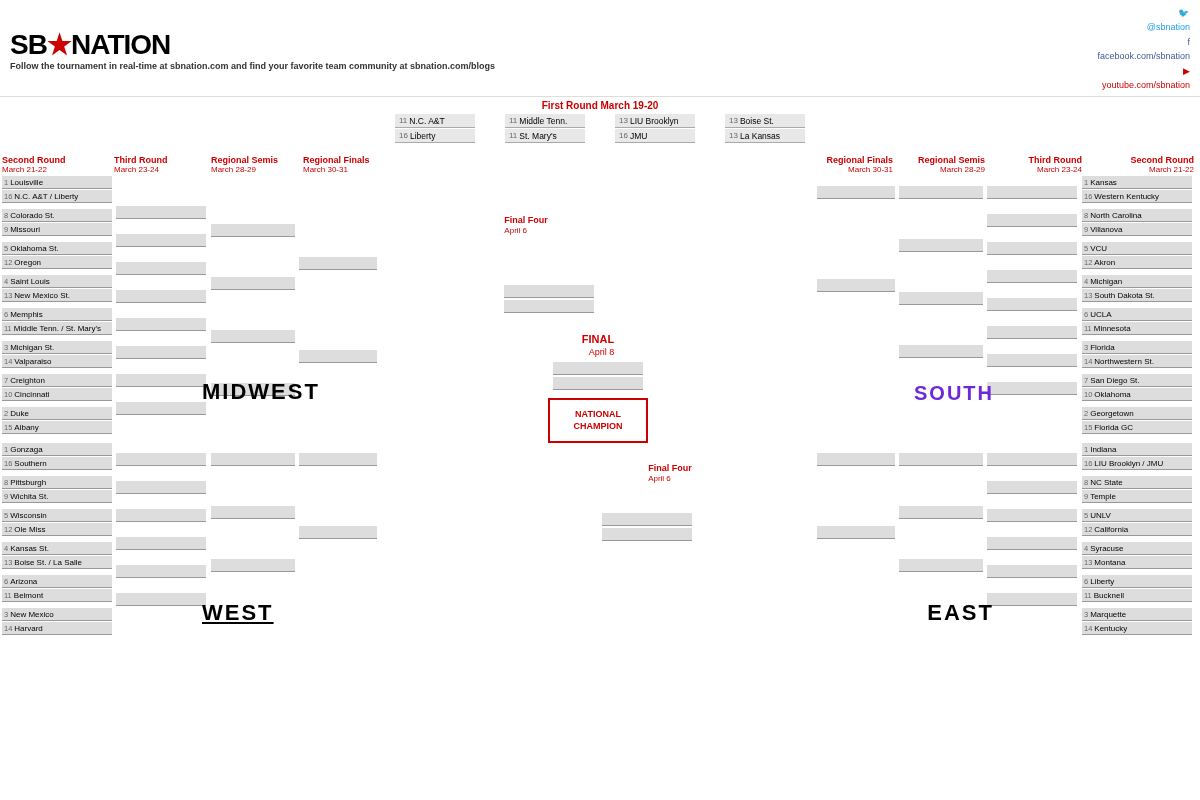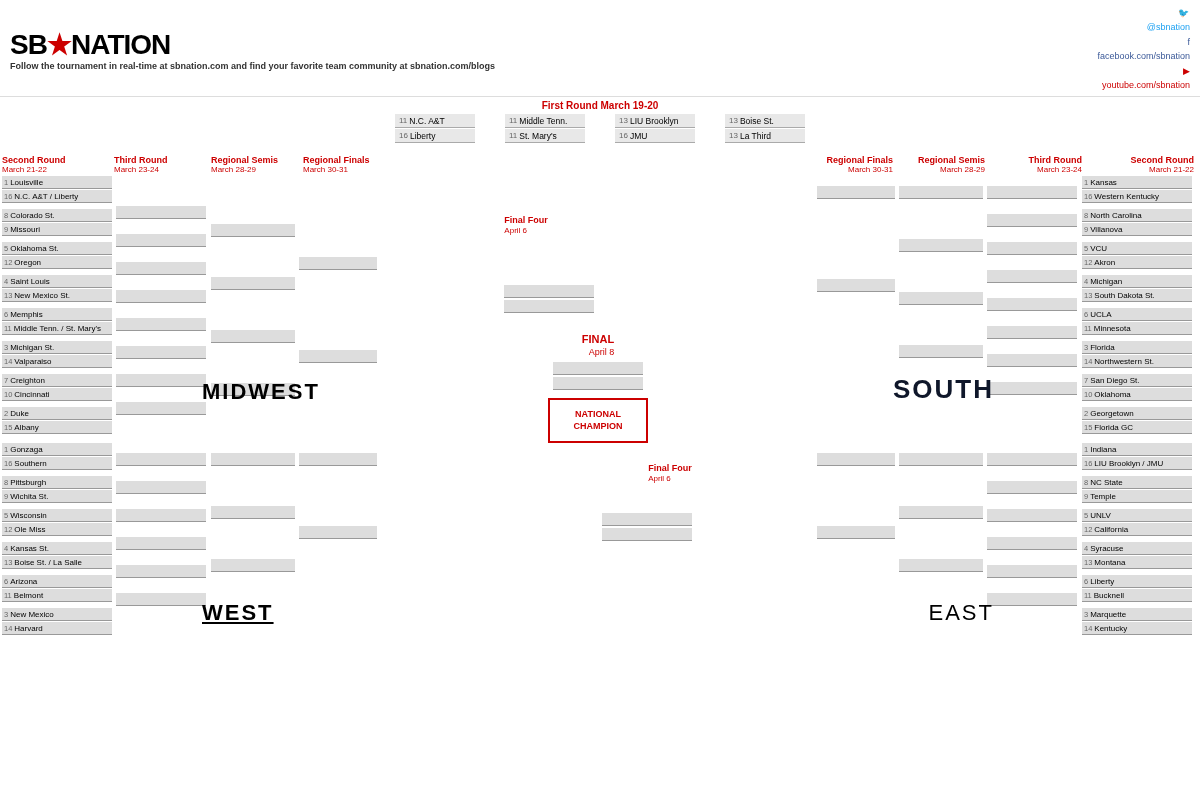--- a/index.html
+++ b/index.html
@@ -68,21 +68,21 @@
         <span>JMU</span>
       </div>
   </div>
   <div style="display:flex;flex-direction:column;gap:1px;">
     <div class="playin-slot">
         <span class="playin-seed">13</span>
         <span>Boise St.</span>
       </div>
     <div class="playin-slot">
         <span class="playin-seed">13</span>
-        <span>La Third</span>
+        <span>La Kansas</span>
       </div>
   </div>
 </div>
 
 <div id="main-bracket" style="display:flex; width:1196px; padding: 0 2px; margin-top: 12px;">
 
   <div style="display:flex; flex-direction:column; width:490px;">
 
     <div style="display:flex; font-size:9px; font-weight:bold; color:#cc0000; margin-bottom:2px;">
       <div style="width:110px;">
@@ -424,21 +424,21 @@
             <div style="height: 13px; background: rgb(221, 221, 221); border-bottom: 1px solid rgb(153, 153, 153); width: 84px; margin-bottom: 1px; margin-top: 40px;"></div>
             <div style="height: 13px; background: rgb(221, 221, 221); border-bottom: 1px solid rgb(153, 153, 153); width: 84px; margin-bottom: 1px; margin-top: 40px;"></div>
           </div>
       </div>
       <div style="width:82px; padding-right:2px;">
         <div id="so-r4">
             <div style="height: 13px; background: rgb(221, 221, 221); border-bottom: 1px solid rgb(153, 153, 153); width: 78px; margin-bottom: 1px; margin-top: 10px;"></div>
             <div style="height: 13px; background: rgb(221, 221, 221); border-bottom: 1px solid rgb(153, 153, 153); width: 78px; margin-bottom: 1px; margin-top: 80px;"></div>
           </div>
       </div>
-      <div style="position:absolute; font-size:26px; font-weight:900; color:#0f172a; bottom:30px; right:200px; letter-spacing:2px;">SOUTH</div>
+      <div style="position:absolute; font-size:20px; font-weight:900; color:#6d28d9; bottom:30px; right:200px; letter-spacing:2px;">SOUTH</div>
     </div>
 
     <div style="display:flex; flex-direction:row-reverse; position:relative; margin-top:8px;">
       <div style="width:112px; display:flex; flex-direction:column;">
         <div id="ea-teams">
             <div style="height: 13px; background: rgb(221, 221, 221); border-bottom: 1px solid rgb(153, 153, 153); margin-bottom: 1px; display: flex; align-items: center; padding: 0px 2px; font-size: 8px; width: 110px; white-space: nowrap; overflow: hidden;">
               <span style="color:#666;margin-right:2px;font-size:7.5px;">1</span>
               <span>Indiana</span>
             </div>
             <div style="height: 13px; background: rgb(221, 221, 221); border-bottom: 1px solid rgb(153, 153, 153); margin-bottom: 1px; display: flex; align-items: center; padding: 0px 2px; font-size: 8px; width: 110px; white-space: nowrap; overflow: hidden;">
@@ -503,17 +503,17 @@
             <div style="height: 13px; background: rgb(221, 221, 221); border-bottom: 1px solid rgb(153, 153, 153); width: 84px; margin-bottom: 1px; margin-top: 40px;"></div>
             <div style="height: 13px; background: rgb(221, 221, 221); border-bottom: 1px solid rgb(153, 153, 153); width: 84px; margin-bottom: 1px; margin-top: 40px;"></div>
           </div>
       </div>
       <div style="width:82px; padding-right:2px;">
         <div id="ea-r4">
             <div style="height: 13px; background: rgb(221, 221, 221); border-bottom: 1px solid rgb(153, 153, 153); width: 78px; margin-bottom: 1px; margin-top: 10px;"></div>
             <div style="height: 13px; background: rgb(221, 221, 221); border-bottom: 1px solid rgb(153, 153, 153); width: 78px; margin-bottom: 1px; margin-top: 60px;"></div>
           </div>
       </div>
-      <div style="position:absolute; font-size:22px; font-weight:400; color:#000; bottom:10px; right:200px; letter-spacing:2px;">EAST</div>
+      <div style="position:absolute; font-size:22px; font-weight:700; color:#000; bottom:10px; right:200px; letter-spacing:2px;">EAST</div>
     </div>
   </div>
 
 </div>
 
 </body></html>

